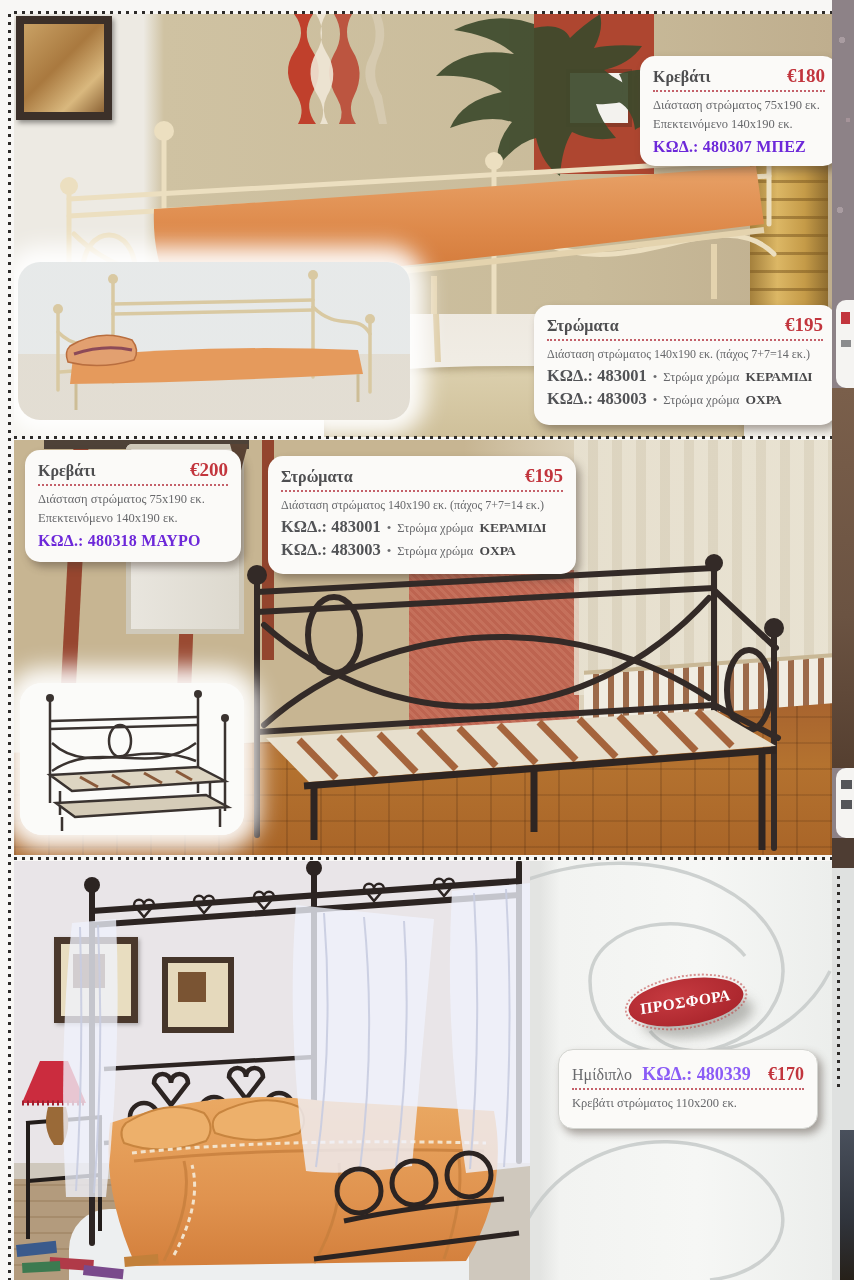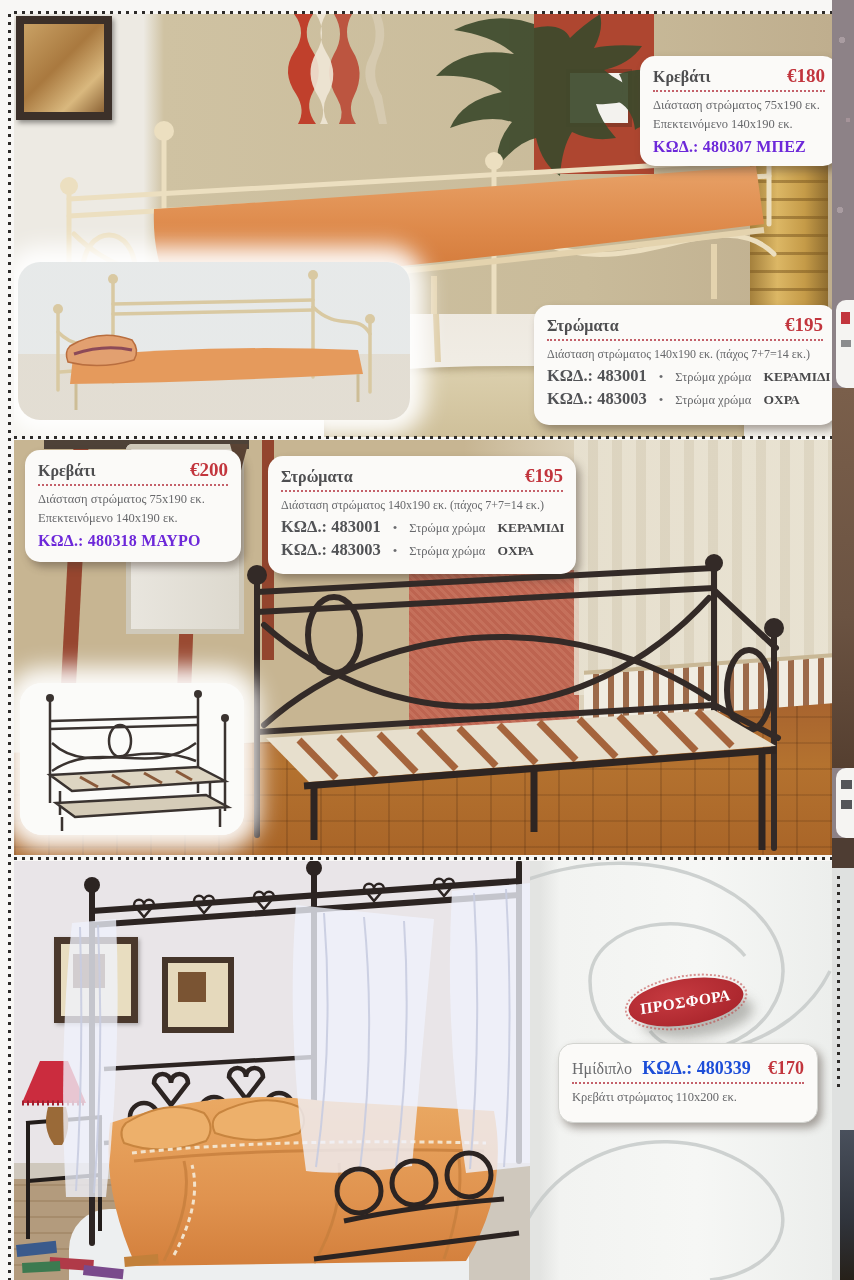--- a/index.html
+++ b/index.html
@@ -10,21 +10,21 @@
   .dot-v{width:3px;background:repeating-linear-gradient(180deg,#2d2b29 0 3px,transparent 3px 8px);}
   .photo{position:absolute;overflow:hidden;}
   .infobox{position:absolute;background:#fbfaf8;border-radius:15px;
            box-shadow:4px 5px 8px rgba(70,58,48,.45);padding:9px 13px 8px 13px;box-sizing:border-box;}
   .ib-head{display:flex;justify-content:space-between;align-items:baseline;
            border-bottom:2px dotted #c4606a;padding-bottom:3px;margin-bottom:4px;}
   .ib-title{font-weight:bold;font-size:16px;color:#4e4e50;}
   .ib-price{font-weight:bold;font-size:19px;color:var(--price-red,#c2353d);}
   .ib-dim{font-size:12.5px;color:#67686b;line-height:1.5;}
   .ib-code{font-weight:bold;font-size:16px;color:#6d28d9;margin-top:4px;letter-spacing:.2px;}
-  .ib-row{display:flex;align-items:baseline;gap:12px;margin-top:3px;white-space:nowrap;}
+  .ib-row{display:flex;align-items:baseline;gap:6px;margin-top:3px;white-space:nowrap;}
   .ib-row .code{font-weight:bold;font-size:16.5px;color:#525356;}
   .ib-row .blt{font-size:13px;color:#6a6b6e;}
   .ib-row .txt{font-size:12.5px;color:#67686b;}
   .ib-row .clr{font-weight:bold;font-size:13.5px;color:#4a4a4c;}
   .glowbox{position:absolute;border-radius:22px;background:#fdfdfc;
            box-shadow:0 0 22px 16px rgba(255,255,255,.95);overflow:hidden;}
   .badge{position:absolute;display:flex;align-items:center;justify-content:center;
          background:radial-gradient(ellipse at 40% 35%,#c63a40,#ab262d 78%);
          border-radius:50%;transform:rotate(-9deg);
          outline:2px dotted rgba(190,60,60,.55);outline-offset:2px;}
@@ -401,24 +401,24 @@
         <path d="M300,110 C260,190 150,210 120,170"></path>
         <path d="M-20,419 C-10,300 120,250 210,300 C280,340 260,410 180,419"></path>
       </g>
     </svg>
 
     <div class="abs" style="left:112px;top:134px;width:112px;height:42px;background:rgba(110,110,105,.45);border-radius:50%;filter:blur(6px);transform:rotate(-9deg);"></div>
     <div class="badge" style="left:98px;top:118px;width:116px;height:46px;">
       <span>ΠΡΟΣΦΟΡΑ</span>
     </div>
 
-    <div class="infobox" style="left:28px;top:182px;width:260px;height:80px;border:1px solid #d3d4d0;padding-top:14px;">
+    <div class="infobox" style="left:28px;top:188px;width:260px;height:80px;border:1px solid #d3d4d0;padding-top:14px;">
       <div class="ib-head" style="justify-content:flex-start;gap:10px;">
         <span style="font-size:16px;color:#6a6b6e;">Ημίδιπλο</span>
-        <span style="font-weight:bold;font-size:18px;color:#1d4ed8;">ΚΩΔ.: 480339</span>
+        <span style="font-weight:bold;font-size:18px;color:#8b5cf6;">ΚΩΔ.: 480339</span>
         <span class="ib-price" style="margin-left:auto;font-size:18px;">€170</span>
       </div>
       <div class="ib-dim">Κρεβάτι στρώματος 110x200 εκ.</div>
     </div>
   </div>
 
   <div class="photo" style="left:832px;top:0;width:22px;height:1280px;background:#8d8287;">
     <div class="abs" style="left:0;top:0;width:22px;height:300px;background:radial-gradient(circle 5px at 10px 40px,#a99ca1 60%,transparent 62%),radial-gradient(circle 4px at 16px 120px,#a59399 60%,transparent 62%),radial-gradient(circle 5px at 8px 210px,#a99ca1 60%,transparent 62%),#8d8287;"></div>
     <div class="abs" style="left:4px;top:300px;width:18px;height:88px;background:#f5f4f2;border-radius:10px 0 0 10px;">
       <div class="abs" style="left:5px;top:12px;width:9px;height:12px;background:#c2353d;"></div>

